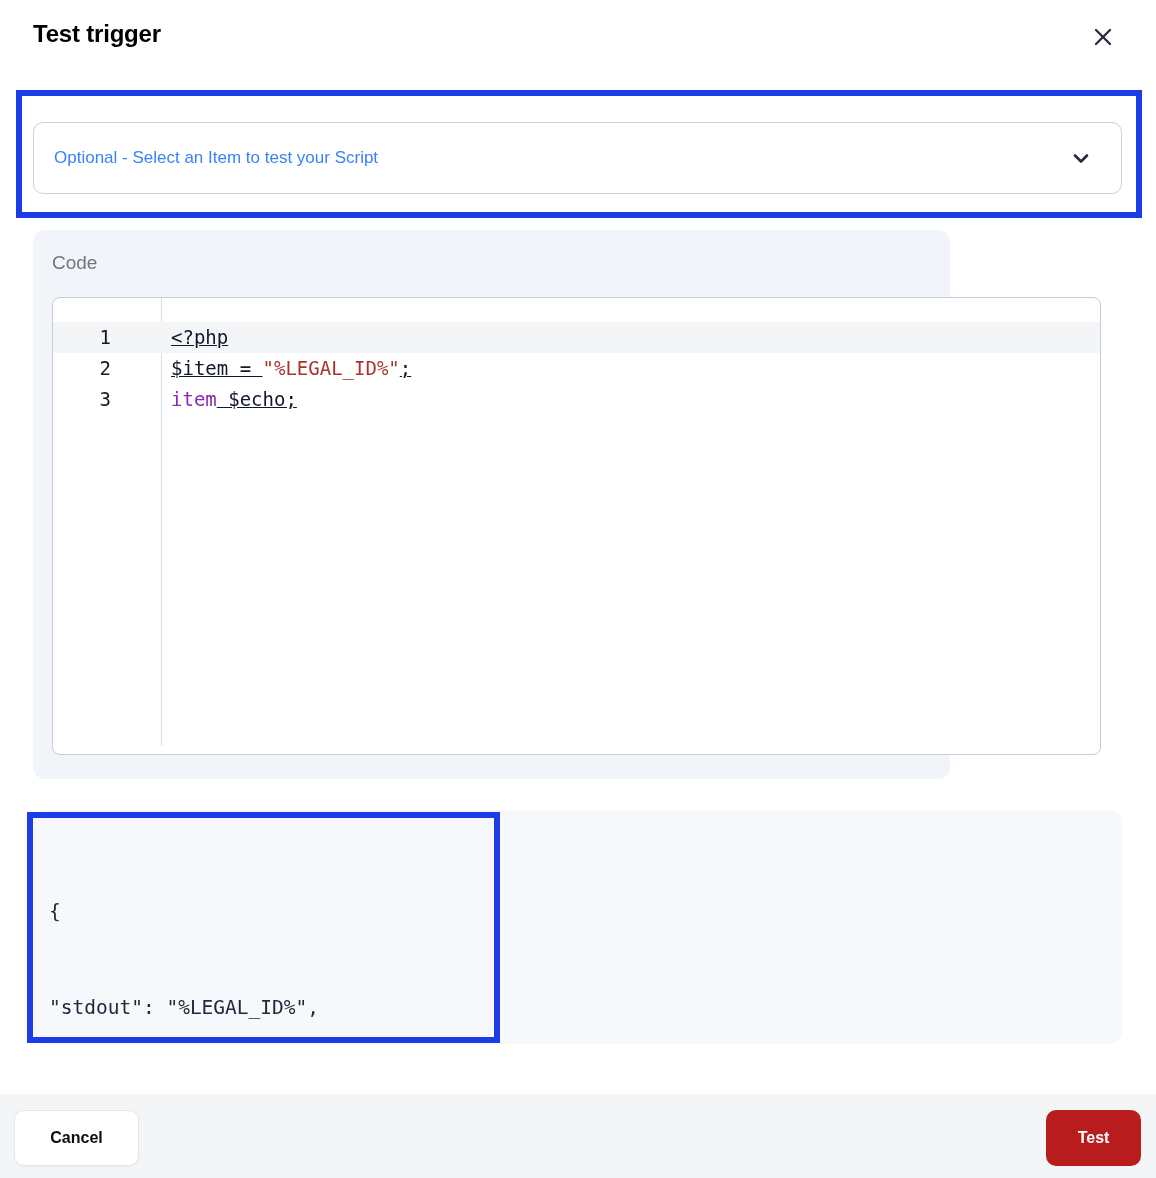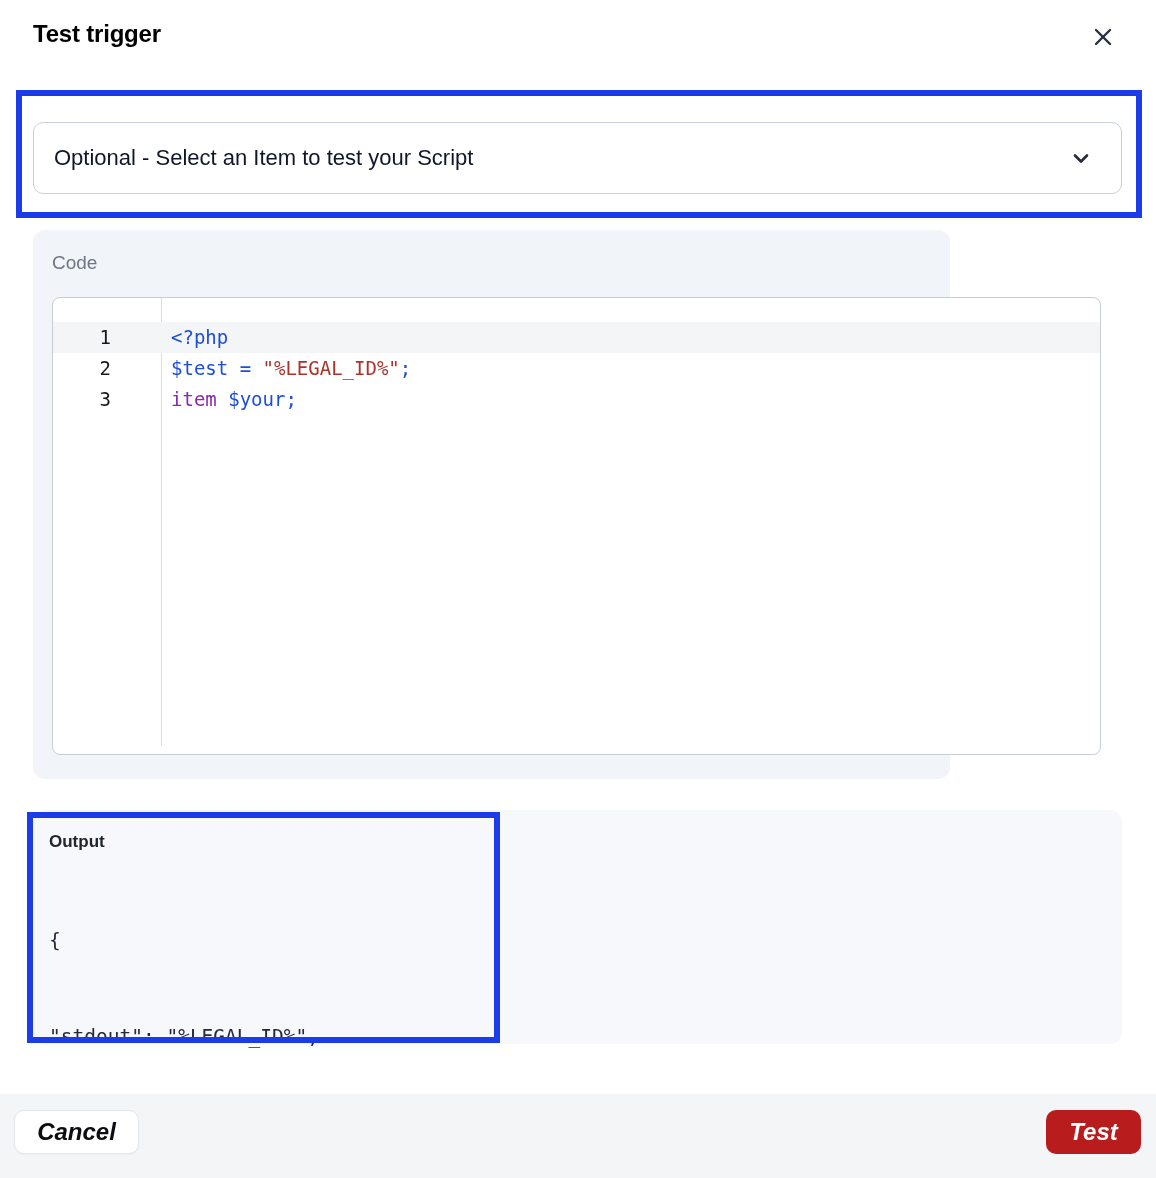--- a/index.html
+++ b/index.html
@@ -17,58 +17,58 @@
 
   
   .annot { position:absolute; border:6px solid #1c3ce8; background:transparent; pointer-events:none; }
   .annot-select { left:16px; top:90px; width:1126px; height:128px; }
   .annot-output { left:27px; top:812px; width:473px; height:231px; }
 
   
   .select-box { position:absolute; left:33px; top:122px; width:1089px; height:72px;
                 background:#ffffff; border:1px solid #c9d0da; border-radius:10px;
                 display:flex; align-items:center; padding:0 24px 0 20px; cursor:pointer; }
-  .select-placeholder { flex:1; font-size:22px; color:#0f172a; font-weight:500; }
+  .select-placeholder { flex:1; font-size:17px; color:#3b82f6; font-weight:500; }
   .chevron { width:24px; height:24px; margin-right:4px; }
 
   
   .code-panel { position:absolute; left:33px; top:230px; width:917px; height:549px;
                 background:#f1f4f8; border-radius:12px; }
   .code-label { position:absolute; left:19px; top:22px; font-size:19px; color:#6e7683; }
   .editor { position:absolute; left:19px; top:67px; width:1049px; height:458px;
             background:#ffffff; border:1px solid #c6cdd8; border-radius:8px;
             overflow:hidden; cursor:text; }
   .editor-divider { position:absolute; left:108px; top:0; width:1px; height:448px;
                     background:#d9dee5; }
   .code-rows { position:absolute; left:0; top:24px; width:100%;
                font-family:"DejaVu Sans Mono", monospace; font-size:19px; }
   .code-row { display:flex; height:31px; line-height:31px; }
   .code-row.highlighted { background:#f4f5f6; }
   .ln { width:108px; padding-right:50px; text-align:right; color:#15181d;
         flex-shrink:0; }
   .code-text { padding-left:10px; white-space:pre; color:#2f3337; }
-  .tok-plain { color:#1d4ed8; }
+  .tok-plain { color:#0f172a;text-decoration:underline; }
   .tok-string { color:#a8342c; }
   .tok-keyword { color:#8b27b0; }
 
   
   .output-panel { position:absolute; left:33px; top:810px; width:1089px; height:234px;
                   background:#f7f8fb; border-radius:12px; }
   .output-content { position:absolute; left:27px; top:812px; width:473px; height:231px;
                     padding:20px 0 0 22px; }
   .output-label { font-size:17px; font-weight:600; color:#20252f; margin-bottom:9px; }
   .output-json { font-family:"DejaVu Sans Mono", monospace; font-size:19.5px;
                  line-height:32px; color:#23283a; white-space:pre; }
 
   
   .footer { position:absolute; left:0; top:1094px; width:1156px; height:84px;
             background:#f4f5f7; }
-  .btn { position:absolute; top:16px; height:44px; border-radius:10px; font-size:24px;
+  .btn { position:absolute; top:16px; height:56px; border-radius:10px; font-size:16px;
          font-weight:700; font-family:"Liberation Sans", sans-serif; cursor:pointer;
-         display:flex; align-items:center; justify-content:center;font-style:italic; }
+         display:flex; align-items:center; justify-content:center; }
   .btn-cancel { left:14px; width:125px; background:#ffffff; border:1px solid #e4e7ec;
                 color:#0c0d10; box-shadow:0 1px 2px rgba(0,0,0,0.04); }
   .btn-test { right:15px; width:95px; background:#b91c1c; border:none; color:#ffffff; }
 </style>
 </head>
 <body>
 
 <div class="page">
 
   <h1 class="modal-title">Test trigger</h1>
@@ -92,33 +92,32 @@
     <div class="code-label">Code</div>
     <div class="editor">
       <div class="editor-divider"></div>
       <div class="code-rows">
         <div class="code-row highlighted">
           <span class="ln">1</span>
           <span class="code-text"><span class="tok-plain">&lt;?php</span></span>
         </div>
         <div class="code-row">
           <span class="ln">2</span>
-          <span class="code-text"><span class="tok-plain">$test = </span><span class="tok-string">"%LEGAL_ID%"</span><span class="tok-plain">;</span></span>
+          <span class="code-text"><span class="tok-plain">$item = </span><span class="tok-string">"%LEGAL_ID%"</span><span class="tok-plain">;</span></span>
         </div>
         <div class="code-row">
           <span class="ln">3</span>
-          <span class="code-text"><span class="tok-keyword">item</span><span class="tok-plain"> $your;</span></span>
+          <span class="code-text"><span class="tok-keyword">item</span><span class="tok-plain"> $echo;</span></span>
         </div>
       </div>
     </div>
   </div>
 
   <div class="output-panel"></div>
   <div class="output-content">
-    <div class="output-label">Output</div>
     <div class="output-json">
       <div>{</div>
       <div>"stdout": "%LEGAL_ID%",</div>
       <div>"stderr": "",</div>
       
       
     </div>
   </div>
 
   <div class="annot annot-output"></div>

